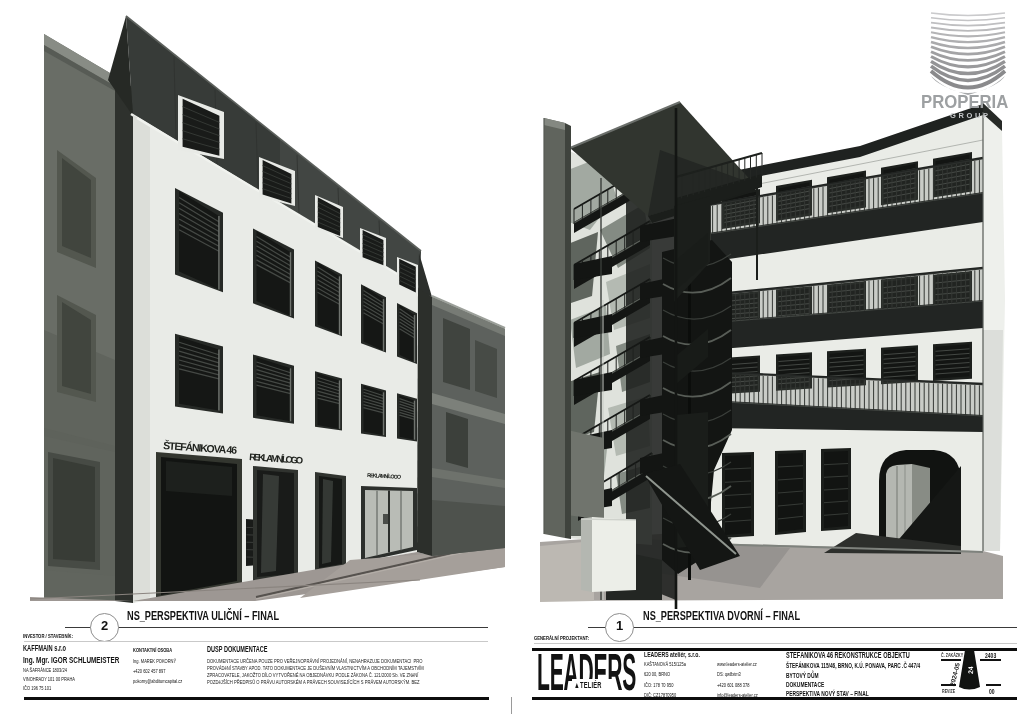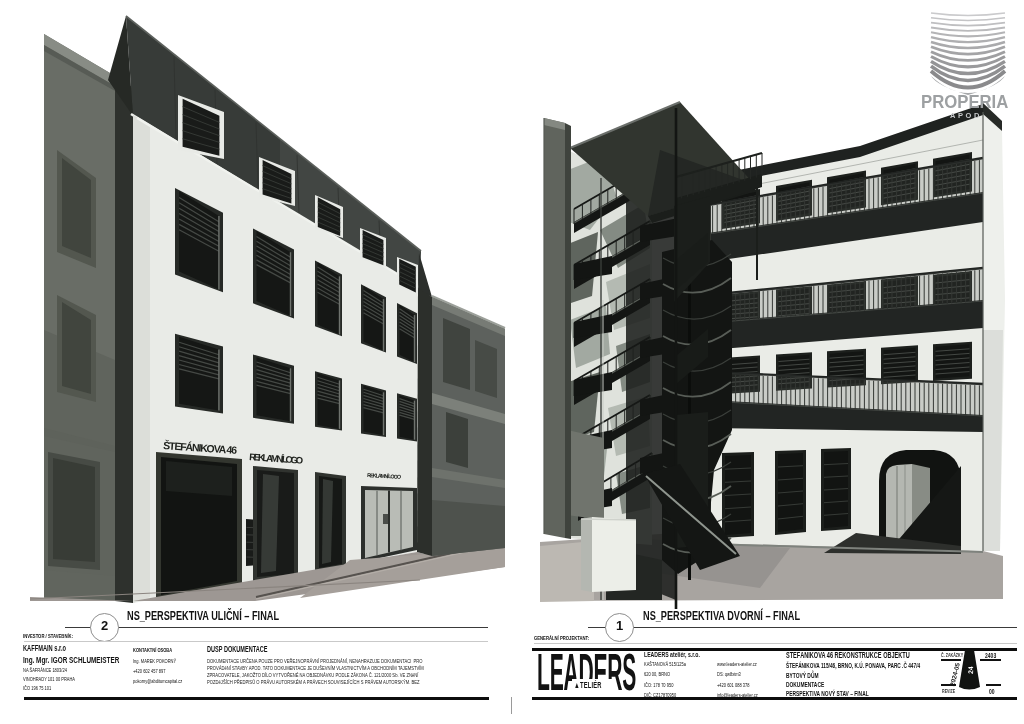--- a/index.html
+++ b/index.html
@@ -998,15 +998,15 @@
   <path d="M 21 1 L 30 1 L 36 38 Q 25 43 15 38 Z" fill="#111311"></path>
   <text x="6" y="36" font-family="Liberation Sans, sans-serif" font-size="6.4" font-weight="bold" fill="#222" transform="rotate(-76 9 34)">2024-05</text>
   <text x="23" y="25" font-family="Liberation Sans, sans-serif" font-size="6.8" font-weight="bold" fill="#ffffff" transform="rotate(-88 26 22)">24</text>
 </svg>
 <div class="abs" style="left:941px;top:684px;width:15px;height:2.2px;background:#111"></div>
 <div class="abs" style="left:986px;top:684px;width:15px;height:2.2px;background:#111"></div>
 <div class="abs b cx" style="left:942px;top:688px;font-size:5.4px;color:#333;width:40px">REVIZE</div>
 <div class="abs b cx" style="left:989px;top:687px;font-size:7.4px;width:30px">00</div>
 
 <div class="abs b" style="left:921px;top:91px;width:110px;font-size:19px;transform:scaleX(0.88);transform-origin:left top;color:#9da0a2">PROPERIA</div>
-<div class="abs b" style="left:950px;top:110.5px;font-size:7.5px;color:#c6c8ca;letter-spacing:2.6px">APOD</div>
+<div class="abs b" style="left:950px;top:110.5px;font-size:7.5px;color:#c6c8ca;letter-spacing:2.6px">GROUP</div>
 
 </div>
 
 </body></html>

